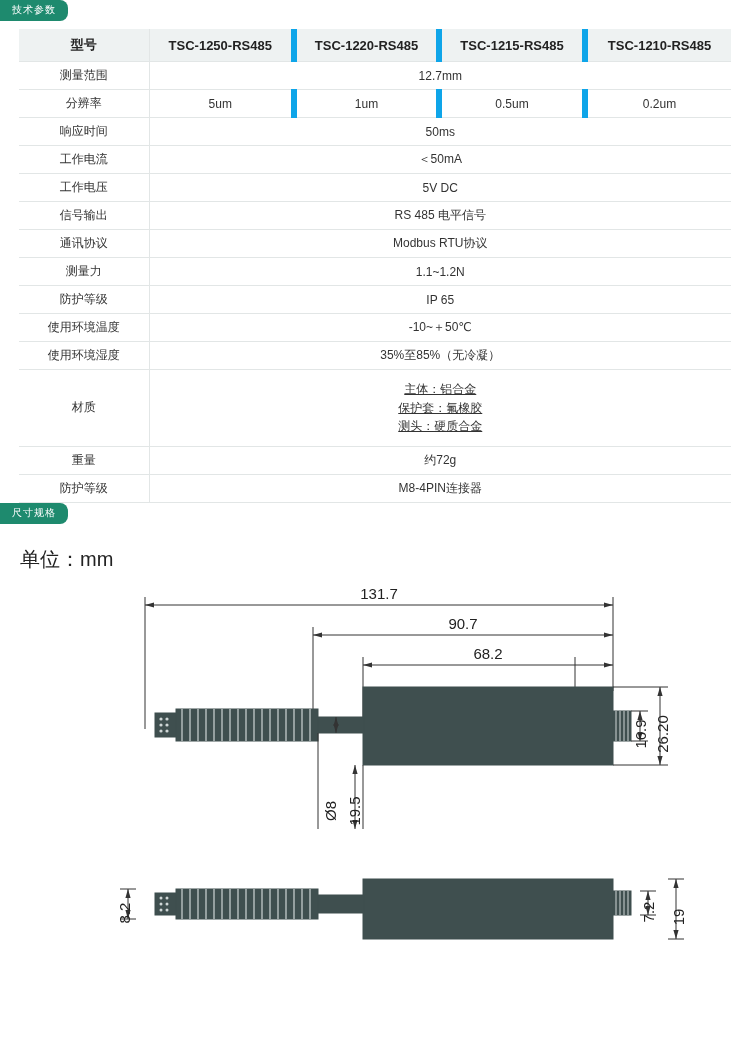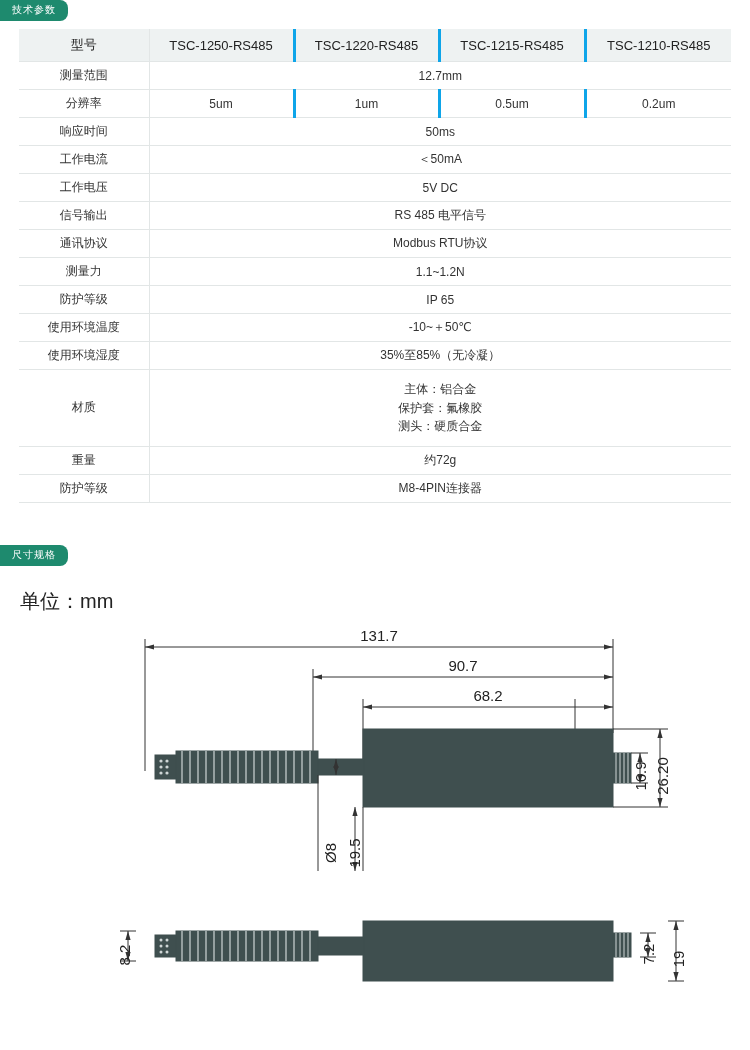--- a/index.html
+++ b/index.html
@@ -23,52 +23,52 @@
   .tag-row{padding-left:0;}
   
   table.spec{
     border-collapse:collapse;
     width:712px;
     margin:8px 19px 0 19px;
     table-layout:fixed;
   }
   table.spec td{
     border-bottom:1px solid #e2e6e6;
-    border-right:3px solid #0ea5e9;
+    border-right:6px solid #0ea5e9;
     padding:5px 4px;
     text-align:center;
     font-size:12px;
     color:#333;
     height:16px;
   }
   table.spec tr td:last-child{border-right:none;margin-top:33px;}
   table.spec td.label{
     width:130px;
     text-align:center;
     color:#333;
     border-right:1px solid #e2e6e6;
   }
   table.spec tr.head td{
     background:#eef2f2;
-    font-weight:normal;
+    font-weight:bold;
     color:#222;
     font-size:13px;
     padding:7px 4px;
   }
   table.spec tr.head td.label{background:#eef2f2;}
-  .multiline{line-height:1.55;}
+  .multiline{line-height:1.55;text-decoration:underline;}
   
   .unit-title{
     font-size:20px;
     color:#222;
     margin:22px 0 6px 20px;
   }
   .dim-wrap{position:relative;width:750px;height:390px;margin-top:6px;}
   svg{display:block;}
-  .tag2-wrap{margin-top:42px;}
+  .tag2-wrap{}
 </style>
 </head>
 <body>
 
 <div class="tag-row">
   <span class="section-tag">技术参数</span>
 </div>
 
 <table class="spec">
   <colgroup>

